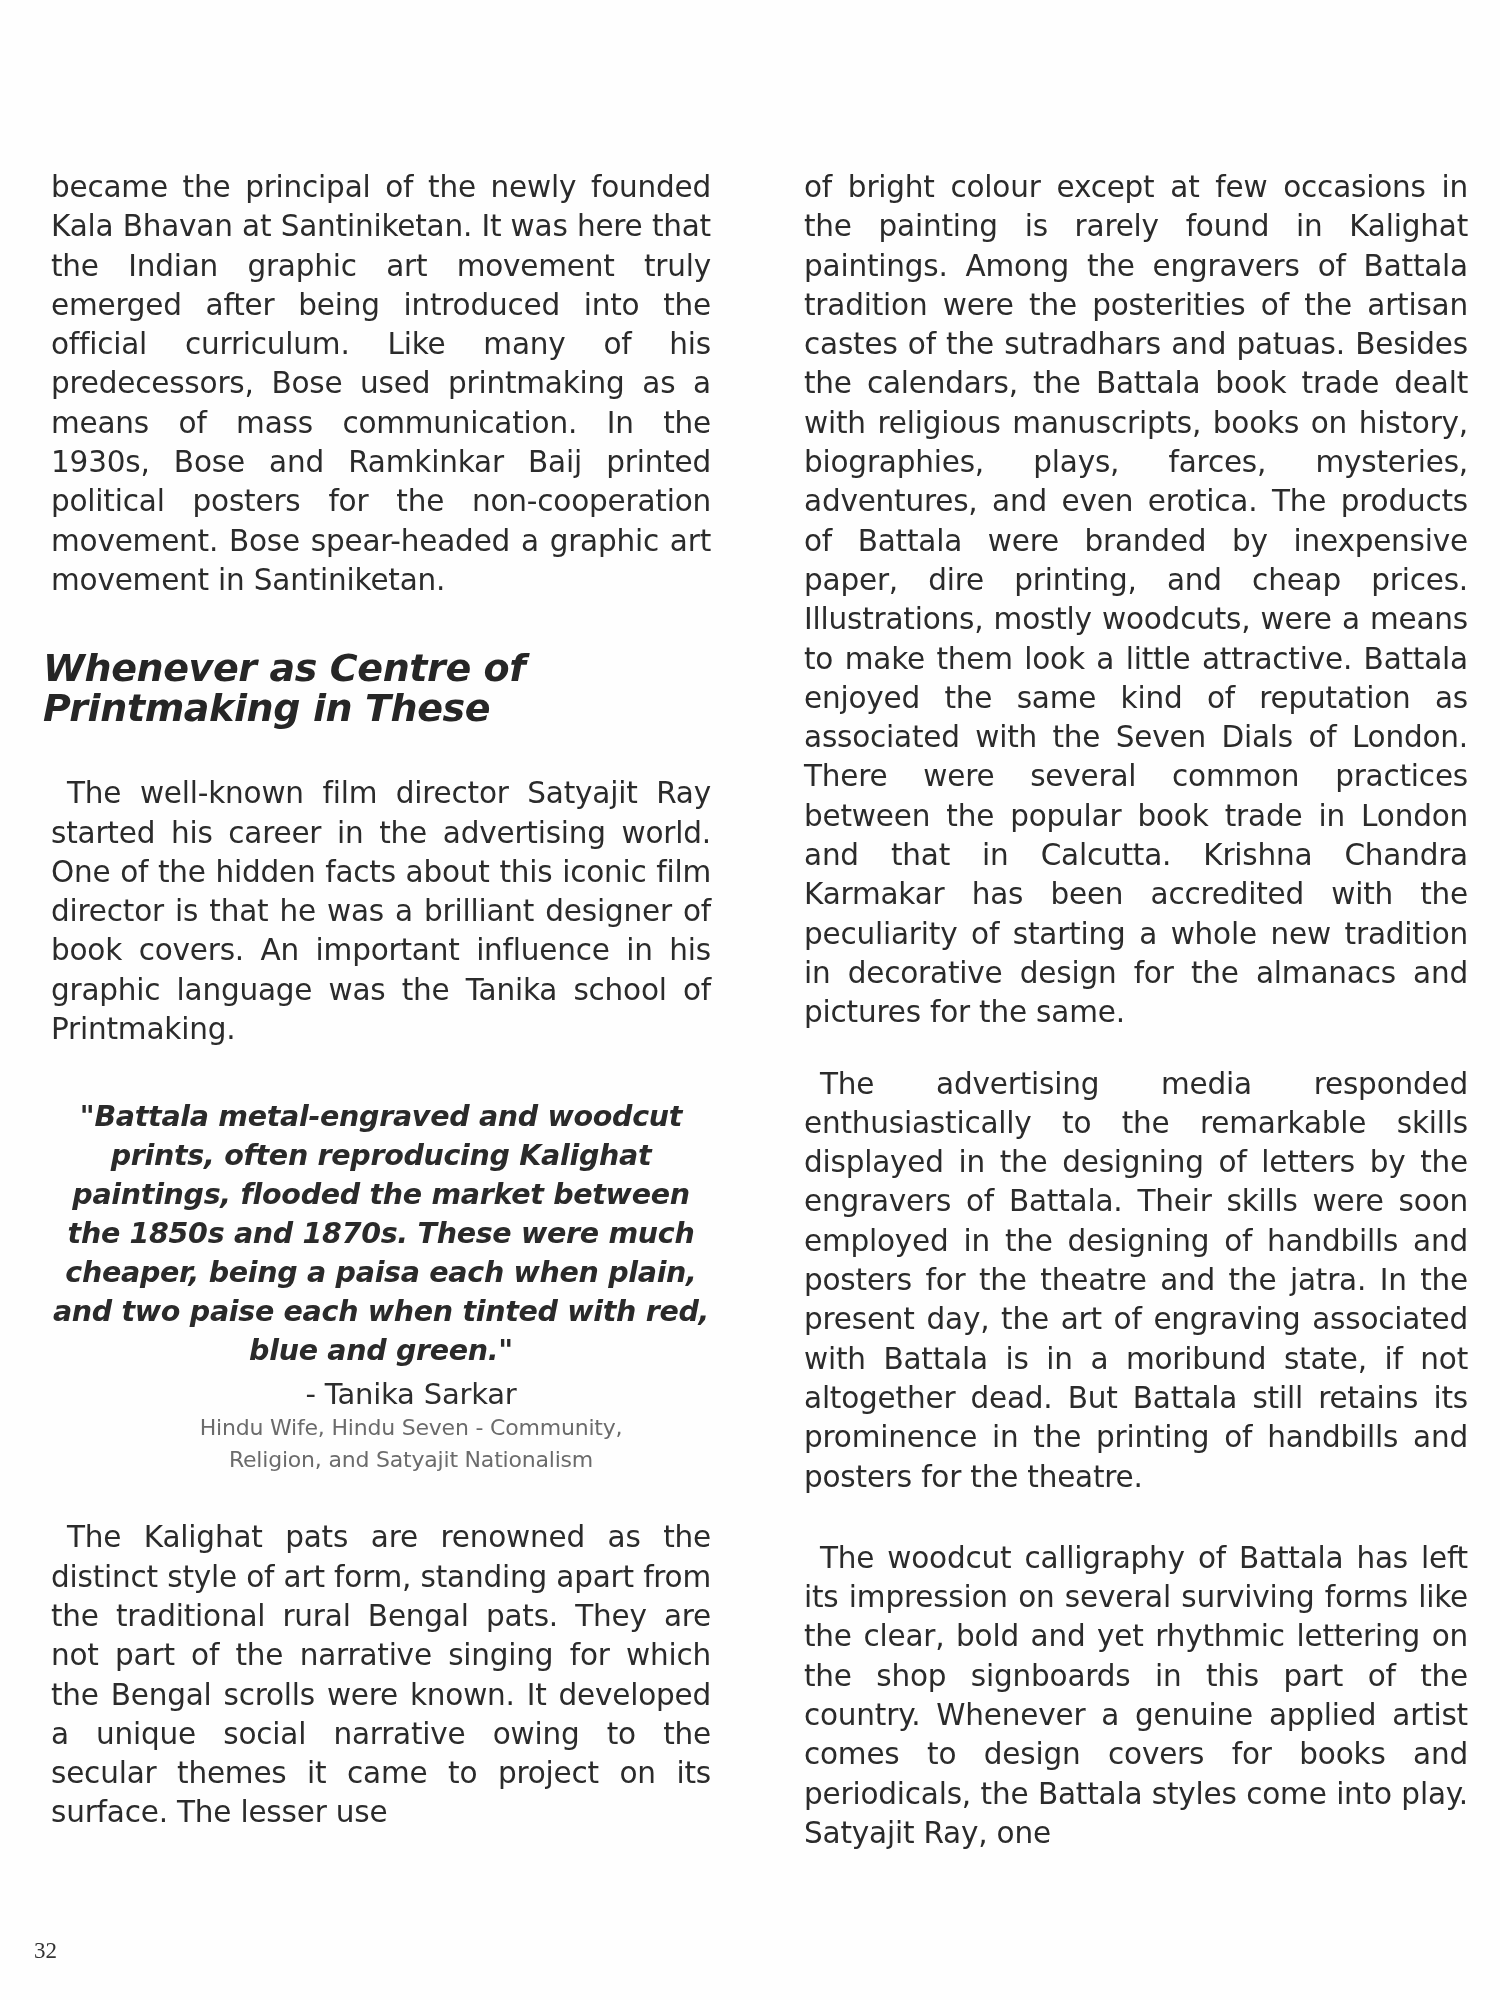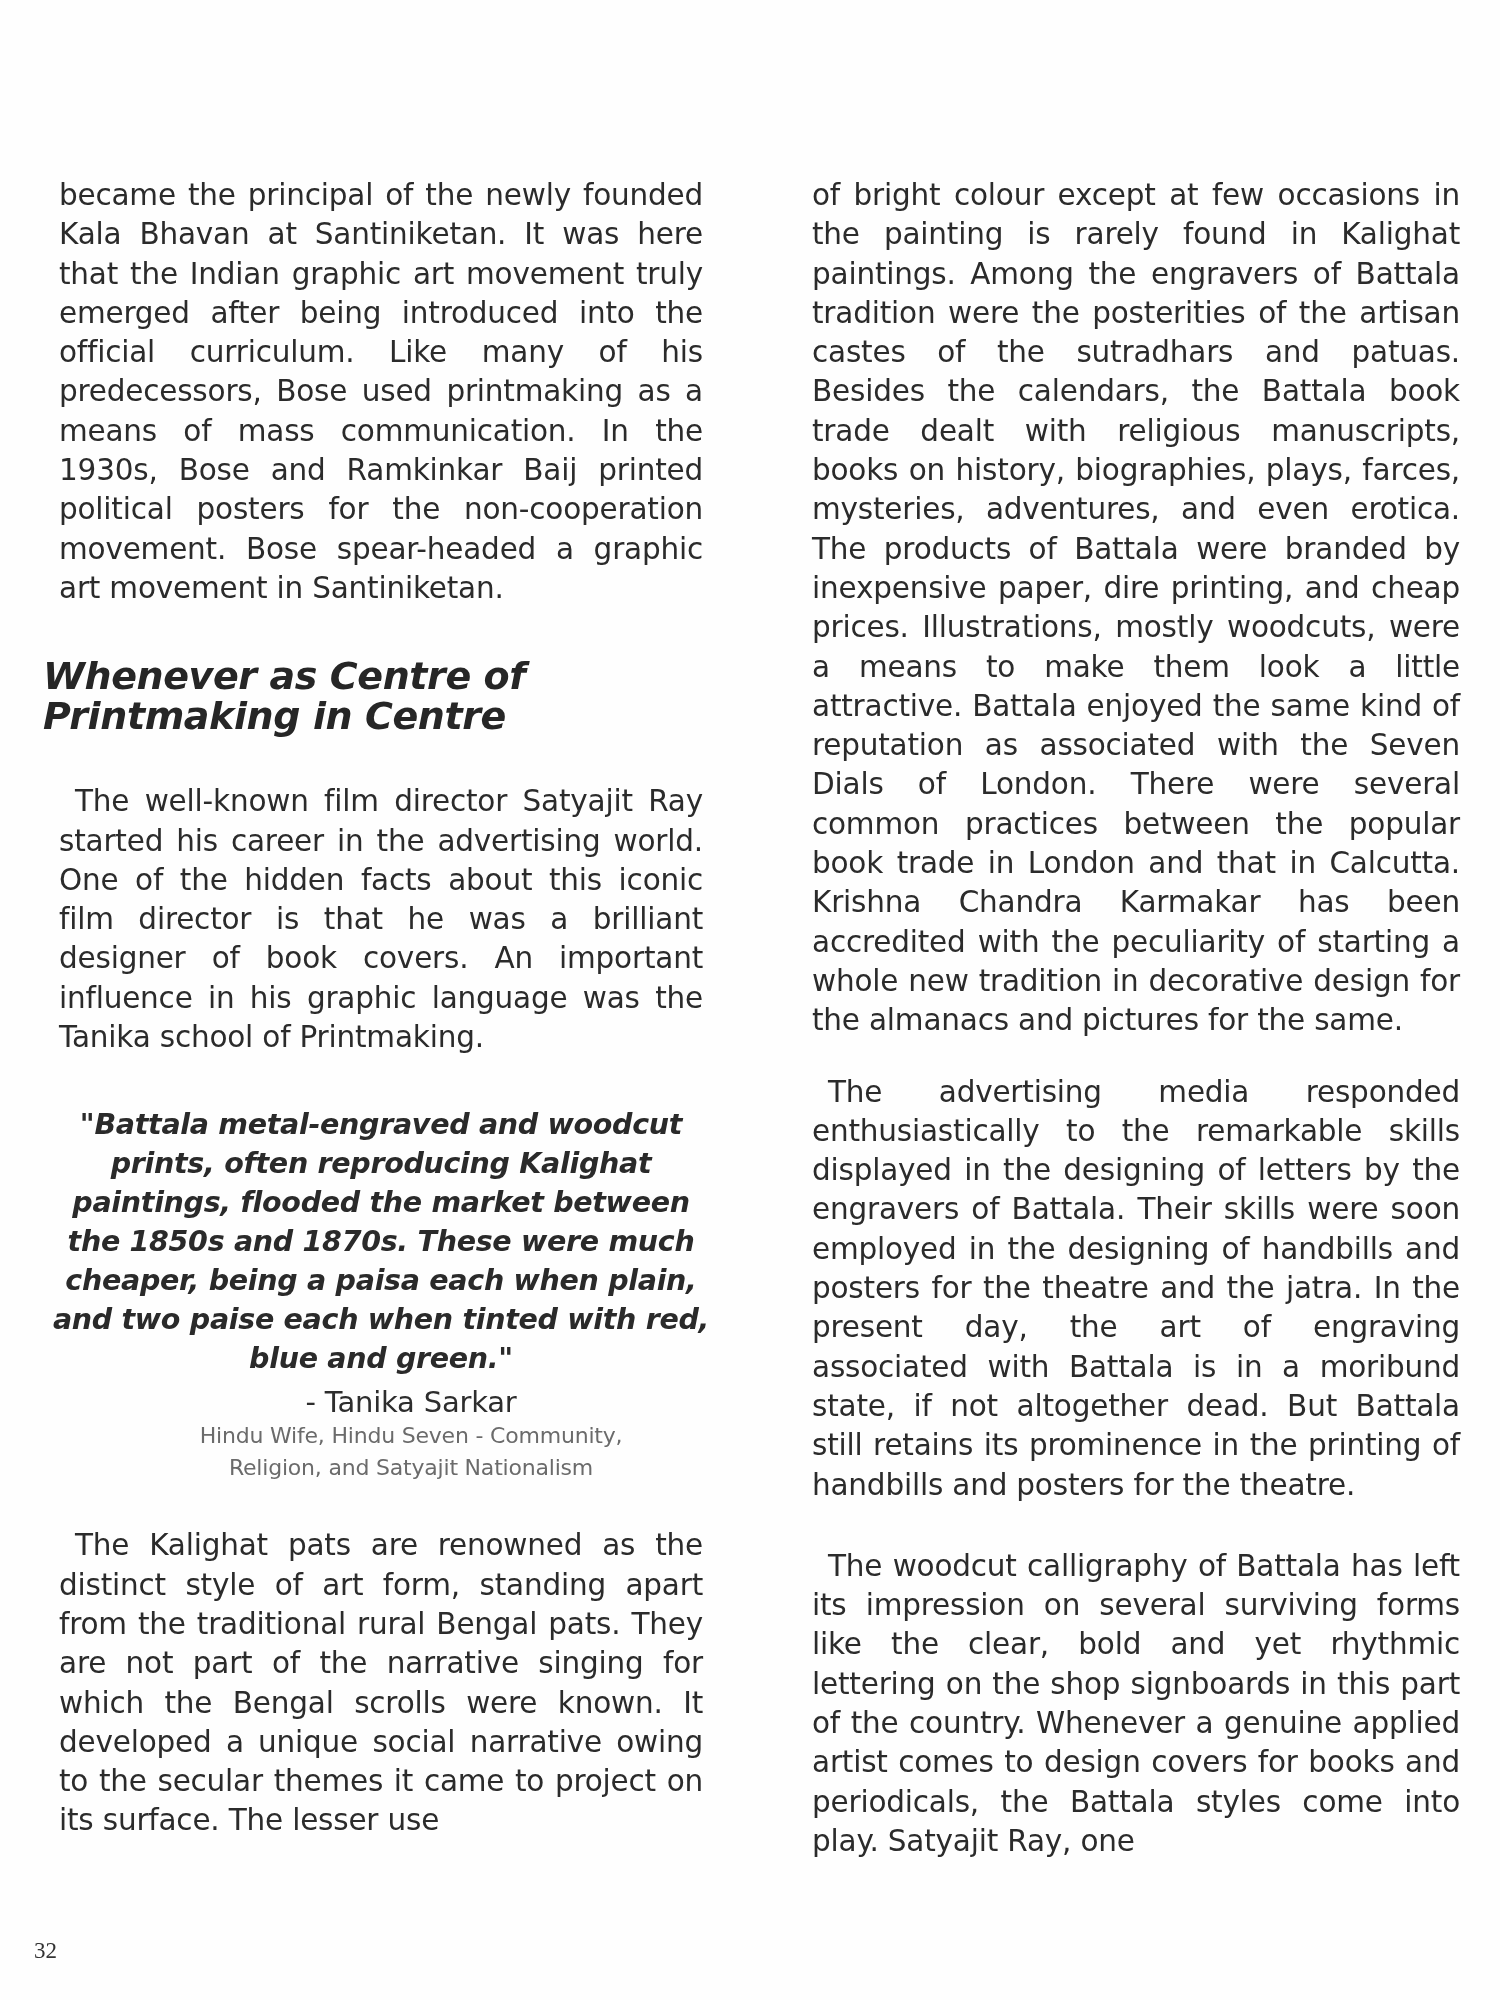--- a/index.html
+++ b/index.html
@@ -24,21 +24,21 @@
     position: absolute;
     top: 160px;
     font-size: 29.5px;
     line-height: 39.3px;
     text-align: justify;
     letter-spacing: -0.2px;
   }
   .col-left { left: 43px; width: 676px; }
   .col-right { left: 796px; width: 680px; }
   .col p {
-    margin: 16px;
+    margin: 8px;
     hyphens: none;
   }
   .indent { text-indent: 16px; }
   .gap-sm { margin-top: 32px !important; }
   .gap-md { margin-top: 42px !important; }
   .heading {
     margin: 48px 0 46px 0;
     font-style: italic;
     font-weight: bold;
     font-size: 38px;
@@ -87,21 +87,21 @@
 </head>
 <body>
 
 <div class="page">
 
   <div class="col col-left">
     <p>became the principal of the newly founded Kala Bhavan at Santiniketan. It was here that the Indian graphic art movement truly emerged after being introduced into the official curriculum. Like many of his predecessors, Bose used printmaking as a means of mass communication. In the 1930s, Bose and Ramkinkar Baij printed political posters for the non-cooperation movement. Bose spear-headed a graphic art movement in Santiniketan.</p>
 
     <div class="heading">
       <div>Whenever as Centre of</div>
-      <div>Printmaking in Centre</div>
+      <div>Printmaking in These</div>
     </div>
 
     <p class="indent">The well-known film director Satyajit Ray started his career in the advertising world. One of the hidden facts about this iconic film director is that he was a brilliant designer of book covers. An important influence in his graphic language was the Tanika school of Printmaking.</p>
 
     <div class="quote">
       <div class="quote-text">"Battala metal-engraved and woodcut prints, often reproducing Kalighat paintings, flooded the market between the 1850s and 1870s. These were much cheaper, being a paisa each when plain, and two paise each when tinted with red, blue and green."</div>
       <div class="quote-author">- Tanika Sarkar</div>
       <div class="quote-source">Hindu Wife, Hindu Seven - Community,</div>
       <div class="quote-source">Religion, and Satyajit Nationalism</div>
     </div>

